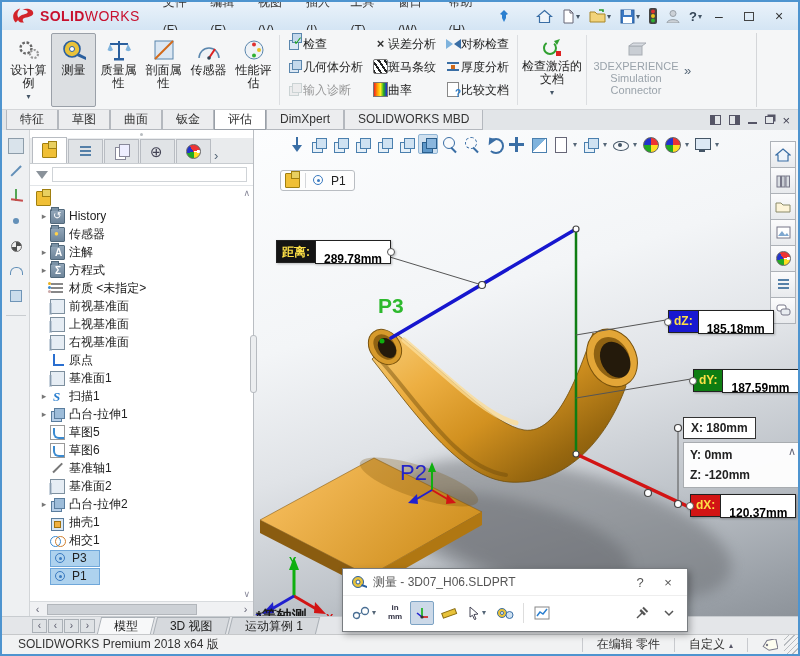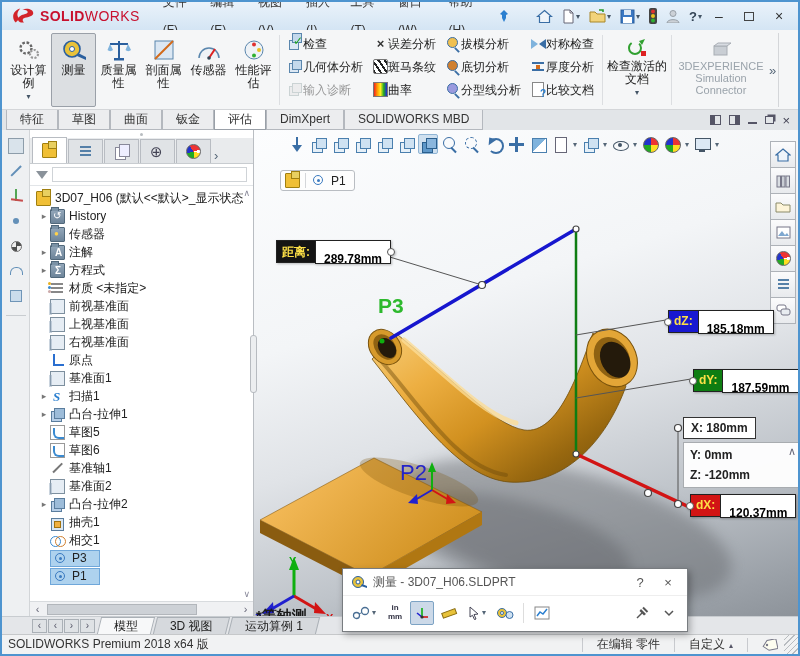--- a/index.html
+++ b/index.html
@@ -215,21 +215,21 @@
 
 #bottomtabs{position:absolute;left:0;right:0;bottom:20px;height:18px;background:#e4e6e9;border-top:1px solid #c8ccd0;display:flex;align-items:flex-end}
 .bnav{display:flex;gap:1px;margin:0 4px 1px 30px}
 .bnb{width:15px;height:14px;border:1px solid #aab0b6;background:#dfe2e5;text-align:center;line-height:12px;color:#556;font-size:10px}
 .btab{padding:0 14px;height:17px;line-height:16px;border:1px solid #aab0b6;border-bottom:none;background:#d6d9dd;transform:skewX(-14deg);margin-right:2px}
 .btab span{display:inline-block;transform:skewX(14deg)}
 .btab.on{background:#f7f8f9}
 
 
 #statusbar{position:absolute;left:0;right:0;bottom:0;height:20px;background:#f1f2f3;border-top:1px solid #c6c8ca;display:flex;align-items:center;font-size:12px;color:#333}
-.sbleft{padding-left:6px;flex:1}
+.sbleft{padding-left:16px;flex:1}
 .sbsep{width:1px;height:14px;background:#c8cace;margin:0 8px}
 .sbitem{white-space:nowrap;padding:0 6px}
 .sbcaret{font-size:8px;color:#556;margin-left:4px}
 .sbgrip{width:14px;height:100%;background:repeating-linear-gradient(135deg,transparent 0 3px,#b8bcc0 3px 4px)}
 svg{display:block}
 </style>
 </head>
 <body>
 
 <div id="win">
@@ -397,34 +397,20 @@
           <span class="sic i-zebra"></span>
           <span>斑马条纹</span>
         </div>
       <div class="sbtn">
           <span class="sic i-curv"></span>
           <span>曲率</span>
         </div>
     </div>
     <div class="rcol">
       <div class="sbtn">
-          <span class="sic mag i-draft"></span>
-          <span>拔模分析</span>
-        </div>
-      <div class="sbtn">
-          <span class="sic mag i-under"></span>
-          <span>底切分析</span>
-        </div>
-      <div class="sbtn">
-          <span class="sic mag i-part"></span>
-          <span>分型线分析</span>
-        </div>
-    </div>
-    <div class="rcol">
-      <div class="sbtn">
           <span class="sic i-symm"></span>
           <span>对称检查</span>
         </div>
       <div class="sbtn">
           <span class="sic i-thick"></span>
           <span>厚度分析</span>
         </div>
       <div class="sbtn">
           <span class="sic i-comp"></span>
           <span>比较文档</span>
@@ -509,21 +495,20 @@
         </span>
       <span class="ptover">›</span>
     </div>
     <div class="pfilter">
       <span class="funnel"></span>
       <span class="fbox"></span>
     </div>
     <div class="ptree">
       <div class="trow root">
           <span class="tico i-party"></span>
-          <span class="tlabel">3D07_H06 (默认&lt;&lt;默认&gt;_显示状态</span>
         </div>
       <div class="trow">
           <span class="arr">▸</span>
           <span class="tico fold f-hist"></span>
           <span class="tlabel">History</span>
         </div>
       <div class="trow">
           <span class="arr"></span>
           <span class="tico fold f-sens"></span>
           <span class="tlabel">传感器</span>

